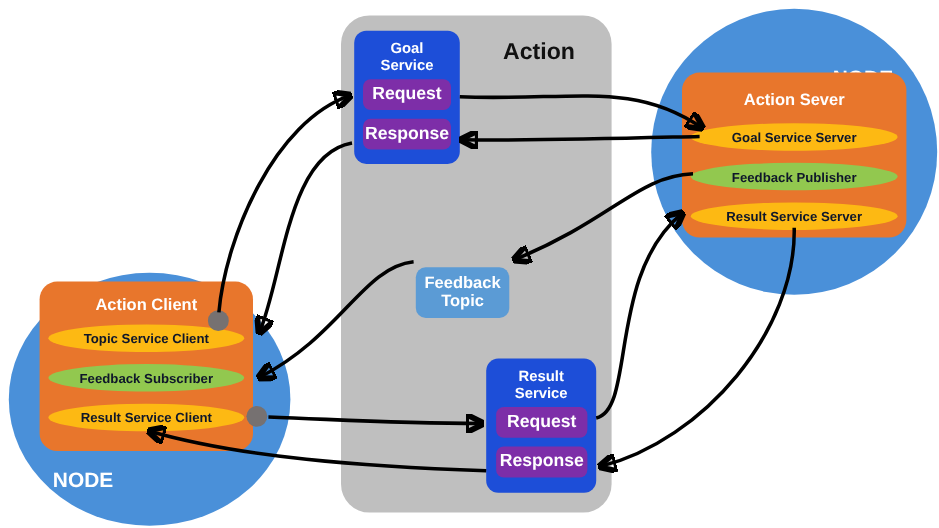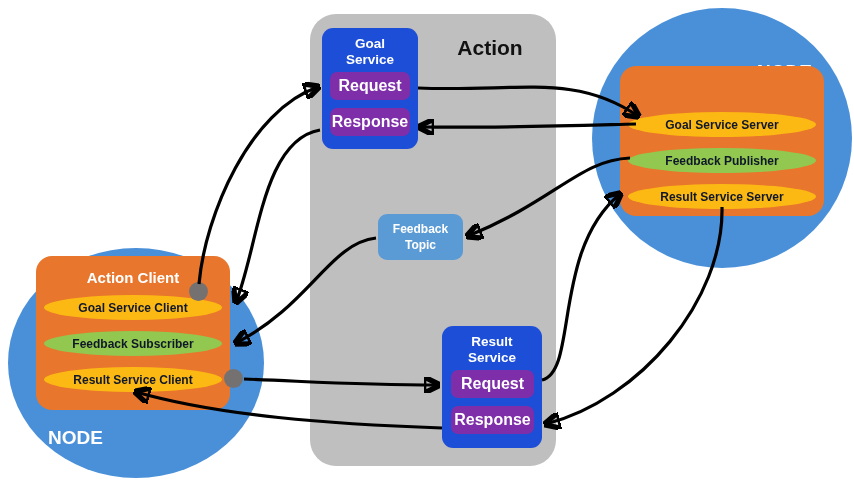--- a/index.html
+++ b/index.html
@@ -16,22 +16,22 @@
   
   .svc{position:absolute;background:#1d4ed8;border-radius:11px;
        box-sizing:border-box;}
   .svc-title{position:absolute;left:0;right:0;text-align:center;color:#fff;
        font-size:13.5px;font-weight:bold;line-height:15px;}
   .pill{position:absolute;background:#7d2ea8;border-radius:7px;color:#fff;
        font-size:16px;font-weight:bold;display:flex;align-items:center;
        justify-content:center;}
 
   .topic{position:absolute;background:#5b9bd5;border-radius:9px;color:#fff;
-       font-size:12px;font-weight:bold;display:flex;align-items:center;
-       justify-content:center;text-align:center;line-height:16px;}
+       font-size:15px;font-weight:bold;display:flex;align-items:center;
+       justify-content:center;text-align:center;line-height:16px;margin-top:29px;}
 
   
   .node{position:absolute;border-radius:50%;background:#4a90d9;}
   .node-label{position:absolute;color:#fff;font-size:19px;font-weight:bold;margin-top:17px;}
 
   
   .inner{position:absolute;background:#e8762c;border-radius:16px;}
   .inner-title{position:absolute;left:0;right:0;text-align:center;color:#fff;
        font-size:15px;font-weight:bold;}
 
@@ -73,29 +73,30 @@
   <div class="svc" style="left:442px;top:326px;width:100px;height:122px;">
     <div class="svc-title" style="top:8px;">Result</div>
     <div class="svc-title" style="top:24px;">Service</div>
     <div class="pill" style="left:9px;top:44px;width:83px;height:28px;">Request</div>
     <div class="pill" style="left:9px;top:80px;width:83px;height:28px;">Response</div>
   </div>
 
   <div class="node" style="left:592px;top:8px;width:260px;height:260px;"></div>
   <div class="node-label" style="left:757px;top:44px;">NODE</div>
   <div class="inner" style="left:620px;top:66px;width:204px;height:150px;"></div>
+  <div class="inner-title" style="left:620px;top:82px;width:204px;">Action Sever</div>
   <div class="ell yellow" style="left:628px;top:112px;width:188px;height:25px;">Goal Service Server</div>
   <div class="ell green" style="left:628px;top:148px;width:188px;height:25px;">Feedback Publisher</div>
   <div class="ell yellow" style="left:628px;top:184px;width:188px;height:25px;">Result Service Server</div>
 
   <div class="node" style="left:8px;top:248px;width:256px;height:230px;"></div>
   <div class="node-label" style="left:48px;top:410px;">NODE</div>
   <div class="inner" style="left:36px;top:256px;width:194px;height:154px;"></div>
   <div class="inner-title" style="left:36px;top:269px;width:194px;">Action Client</div>
-  <div class="ell yellow" style="left:44px;top:295px;width:178px;height:25px;">Goal Service Client</div>
+  <div class="ell yellow" style="left:44px;top:295px;width:178px;height:25px;">Topic Service Client</div>
   <div class="ell green" style="left:44px;top:331px;width:178px;height:25px;">Feedback Subscriber</div>
   <div class="ell yellow" style="left:44px;top:367px;width:178px;height:25px;">Result Service Client</div>
 
   <div class="dot" style="left:189px;top:282px;width:19px;height:19px;"></div>
   <div class="dot" style="left:224px;top:369px;width:19px;height:19px;"></div>
 
   <svg class="wires" viewBox="0 0 854 480">
     <defs>
       <marker id="ah" viewBox="0 0 10 10" refX="8.6" refY="5" markerWidth="5.2" markerHeight="5.2" orient="auto-start-reverse">
         <path d="M 0 0 L 10 5 L 0 10 z" fill="#000" stroke="none"></path>

